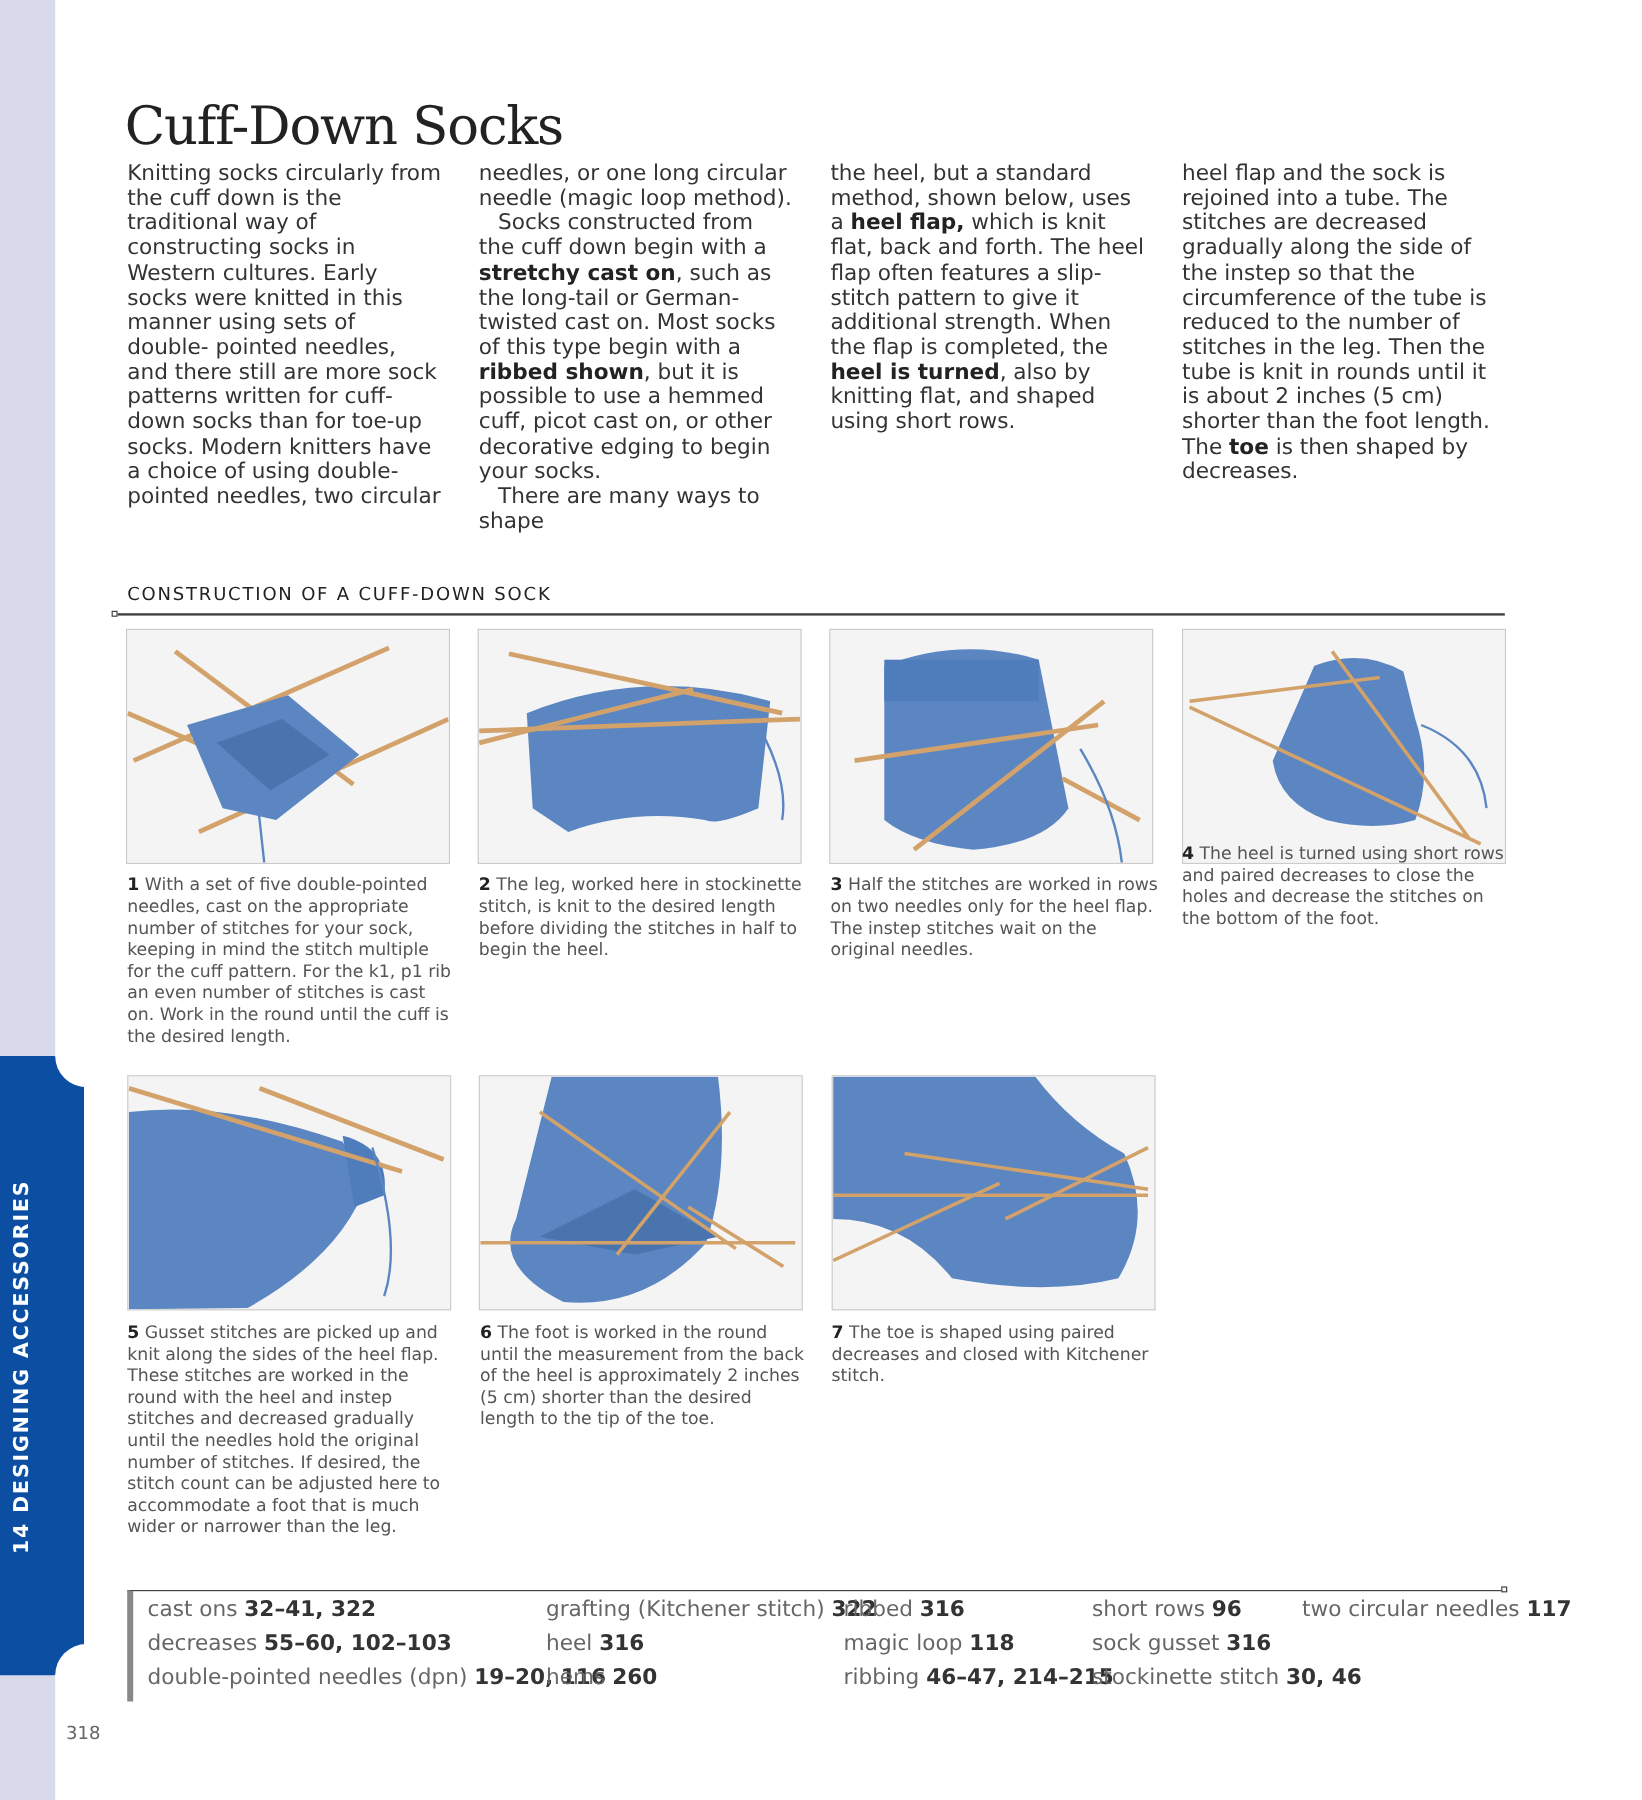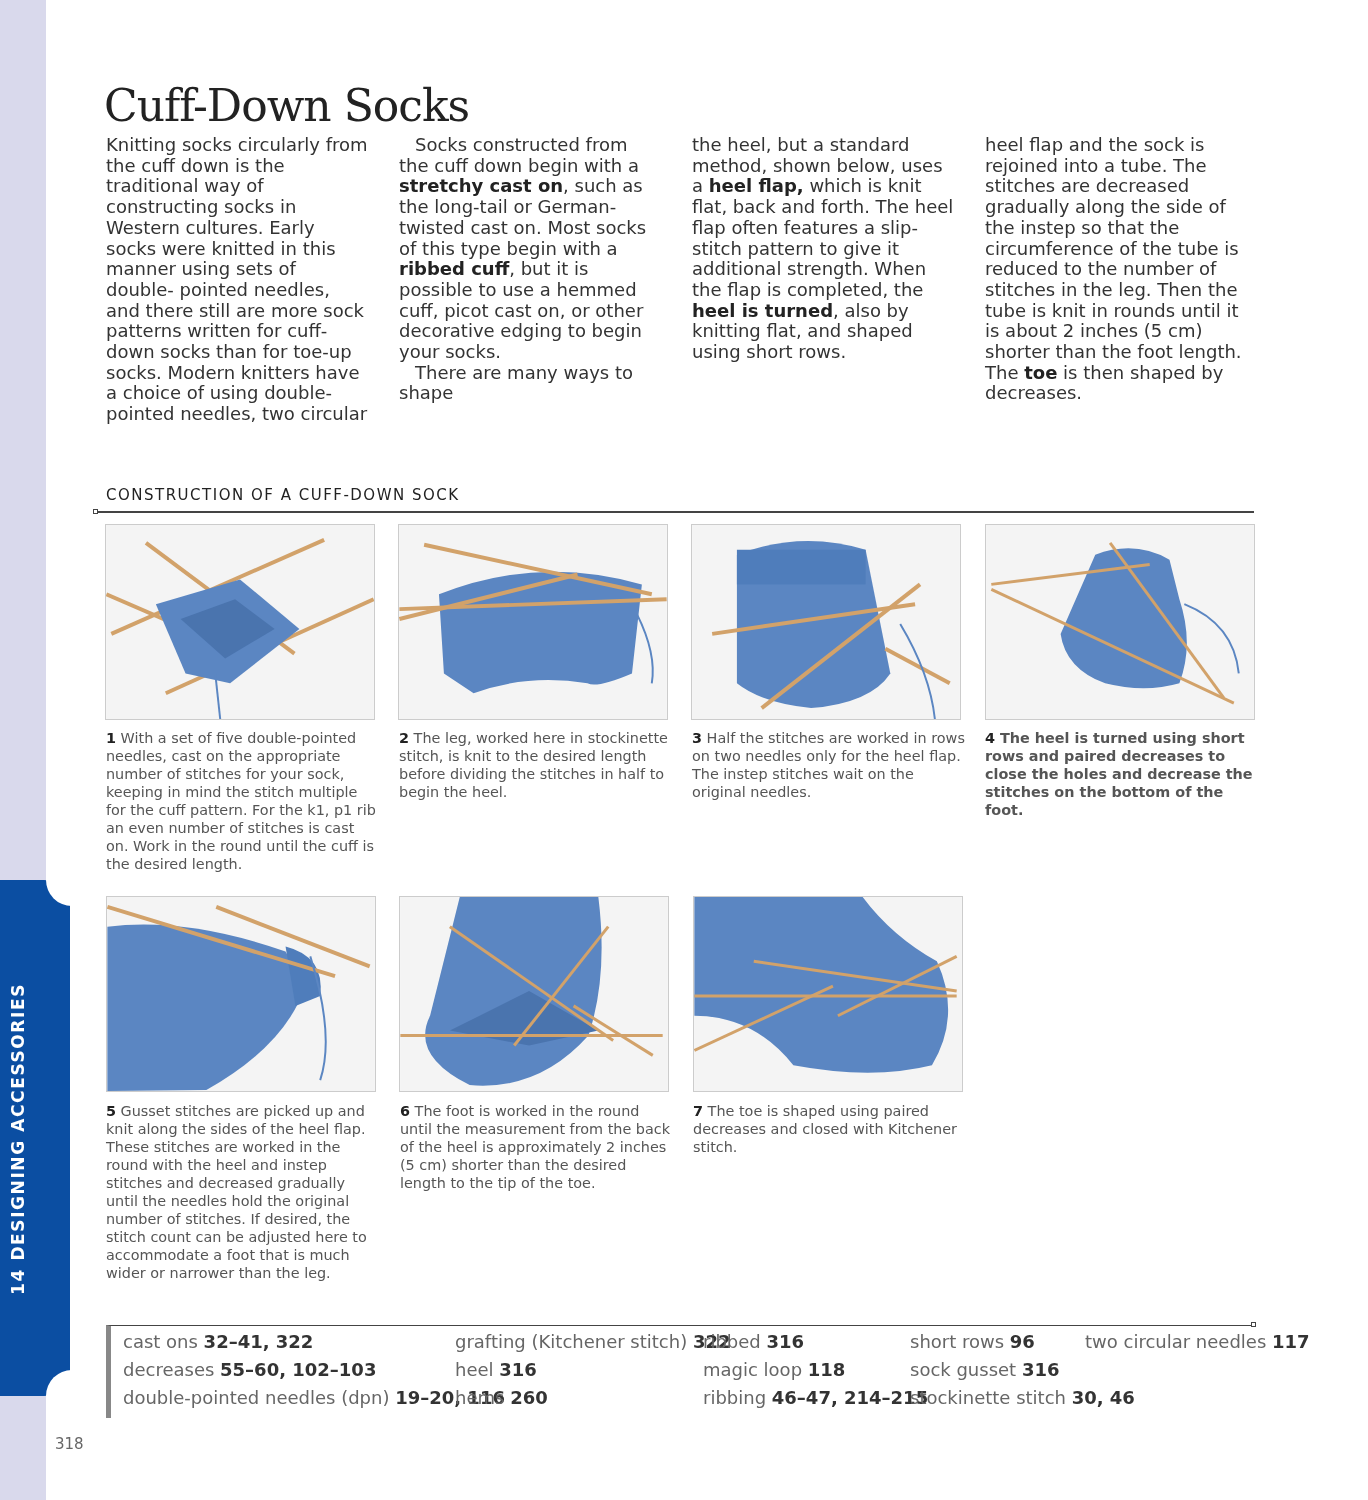--- a/index.html
+++ b/index.html
@@ -44,21 +44,22 @@
 <div class="tab-notch-bot"></div>
 <div class="tab-label">14  DESIGNING ACCESSORIES</div>
 <div class="page-num">318</div>
 
 <h1>Cuff-Down Socks</h1>
 
 <div class="intro" style="left:106px;">
   <p>Knitting socks circularly from the cuff down is the traditional way of constructing socks in Western cultures. Early socks were knitted in this manner using sets of double- pointed needles, and there still are more sock patterns written for cuff-down socks than for toe-up socks. Modern knitters have a choice of using double-pointed needles, two circular</p>
 </div>
 <div class="intro" style="left:399px;">
-  <p class="indent"><span>Socks constructed from the cuff down begin with a </span><b>stretchy cast on</b><span>, such as the long-tail or German-twisted cast on. Most socks of this type begin with a </span><b>ribbed cuff</b><span>, but it is possible to use a hemmed cuff, picot cast on, or other decorative edging to begin your socks.</span></p>
+  <p>needles, or one long circular needle (magic loop method).</p>
+  <p class="indent"><span>Socks constructed from the cuff down begin with a </span><b>stretchy cast on</b><span>, such as the long-tail or German-twisted cast on. Most socks of this type begin with a </span><b>ribbed shown</b><span>, but it is possible to use a hemmed cuff, picot cast on, or other decorative edging to begin your socks.</span></p>
   <p class="indent">There are many ways to shape</p>
 </div>
 <div class="intro" style="left:692px;">
   <p><span>the heel, but a standard method, shown below, uses a </span><b>heel flap,</b><span> which is knit flat, back and forth. The heel flap often features a slip-stitch pattern to give it additional strength. When the flap is completed, the </span><b>heel is turned</b><span>, also by knitting flat, and shaped using short rows.</span></p>
 </div>
 <div class="intro" style="left:985px;">
   <p><span>heel flap and the sock is rejoined into a tube. The stitches are decreased gradually along the side of the instep so that the circumference of the tube is reduced to the number of stitches in the leg. Then the tube is knit in rounds until it is about 2 inches (5 cm) shorter than the foot length. The </span><b>toe</b><span> is then shaped by decreases.</span></p>
 </div>
 
 <div class="section-title">CONSTRUCTION OF A CUFF-DOWN SOCK</div>
@@ -105,21 +106,21 @@
     <line x1="5" y1="60" x2="165" y2="40" stroke="#d2a26a" stroke-width="3"></line>
     <line x1="5" y1="65" x2="250" y2="180" stroke="#d2a26a" stroke-width="3"></line>
     <line x1="125" y1="18" x2="240" y2="175" stroke="#d2a26a" stroke-width="3"></line>
     <path d="M200,80 Q250,100 255,150" stroke="#5b86c2" stroke-width="2" fill="none"></path>
   </svg>
 </div>
 
 <div class="caption" style="left:106px; top:729px;"><b>1</b><span> With a set of five double-pointed needles, cast on the appropriate number of stitches for your sock, keeping in mind the stitch multiple for the cuff pattern. For the k1, p1 rib an even number of stitches is cast on. Work in the round until the cuff is the desired length.</span></div>
 <div class="caption" style="left:399px; top:729px;"><b>2</b><span> The leg, worked here in stockinette stitch, is knit to the desired length before dividing the stitches in half to begin the heel.</span></div>
 <div class="caption" style="left:692px; top:729px;"><b>3</b><span> Half the stitches are worked in rows on two needles only for the heel flap. The instep stitches wait on the original needles.</span></div>
-<div class="caption" style="left:985px; top:729px;font-weight:bold;"><b>4</b><span> The heel is turned using short rows and paired decreases to close the holes and decrease the stitches on the bottom of the foot.</span></div>
+<div class="caption" style="left:985px; top:703px;"><b>4</b><span> The heel is turned using short rows and paired decreases to close the holes and decrease the stitches on the bottom of the foot.</span></div>
 
 <div class="photo" style="left:106px; top:896px;">
   <svg viewBox="0 0 270 196">
       <rect width="270" height="196" fill="#f4f4f4"></rect>
     <path d="M0,30 Q80,20 180,55 L200,90 Q180,150 100,195 L0,196 Z" fill="#5b86c2"></path>
     <path d="M180,50 Q220,60 215,100 L190,110 Z" fill="#4f7dbb"></path>
     <line x1="0" y1="10" x2="230" y2="80" stroke="#d2a26a" stroke-width="4"></line>
     <line x1="110" y1="10" x2="265" y2="70" stroke="#d2a26a" stroke-width="4"></line>
     <path d="M205,60 Q230,140 215,185" stroke="#5b86c2" stroke-width="2" fill="none"></path>
   </svg>

